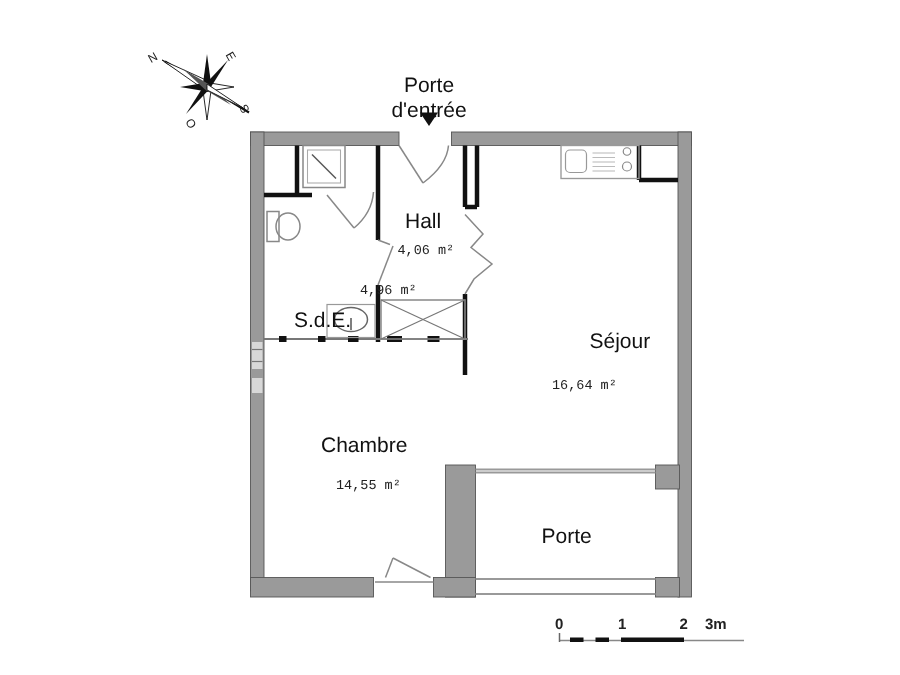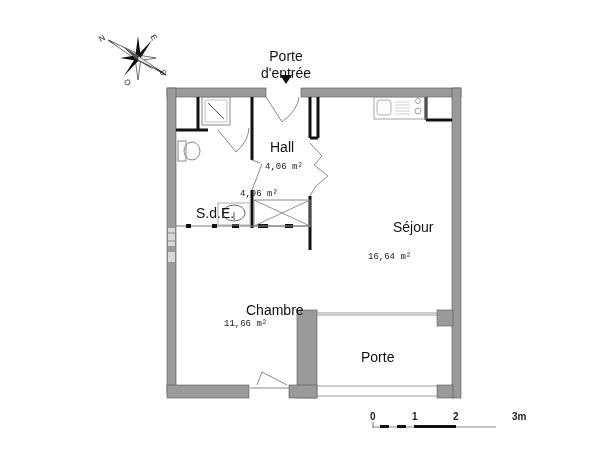--- a/index.html
+++ b/index.html
@@ -162,26 +162,26 @@
 
 <div class="lbl room-name" style="left:196px; top:181px;margin-top:24px;">S.d.E.</div>
 <div class="lbl room-area" style="left:200px; top:189px;margin-left:40px;">4,96 m²</div>
 
 <div class="lbl room-name" style="left:270px; top:139px;">Hall</div>
 <div class="lbl room-area" style="left:265px; top:162px;">4,06 m²</div>
 
 <div class="lbl room-name" style="left:368px; top:219px;margin-left:25px;">Séjour</div>
 <div class="lbl room-area" style="left:368px; top:252px;">16,64 m²</div>
 
-<div class="lbl room-name" style="left:214px; top:302px;margin-left:32px;">Chambre</div>
-<div class="lbl room-area" style="left:224px; top:319px;">11,66 m²</div>
+<div class="lbl room-name" style="left:214px; top:288px;">Chambre</div>
+<div class="lbl room-area" style="left:224px; top:319px;">14,55 m²</div>
 
 <div class="lbl room-name" style="left:361px; top:349px;">Porte</div>
 
 <div class="lbl scale-tick" style="left:370px; top:411px;">0</div>
 <div class="lbl scale-tick" style="left:412px; top:411px;">1</div>
 <div class="lbl scale-tick" style="left:453px; top:411px;">2</div>
-<div class="lbl scale-tick" style="left:512px; top:411px;">3m</div>
+<div class="lbl scale-tick" style="left:470px; top:411px;">3m</div>
 
 <div class="lbl compass-l" style="left:99px; top:34px; transform:rotate(-30deg);">N</div>
 <div class="lbl compass-l" style="left:151px; top:33px; transform:rotate(60deg);">E</div>
 <div class="lbl compass-l" style="left:160px; top:68px; transform:rotate(60deg);">S</div>
 <div class="lbl compass-l" style="left:124px; top:78px; transform:rotate(60deg);">O</div>
 
 </body></html>

